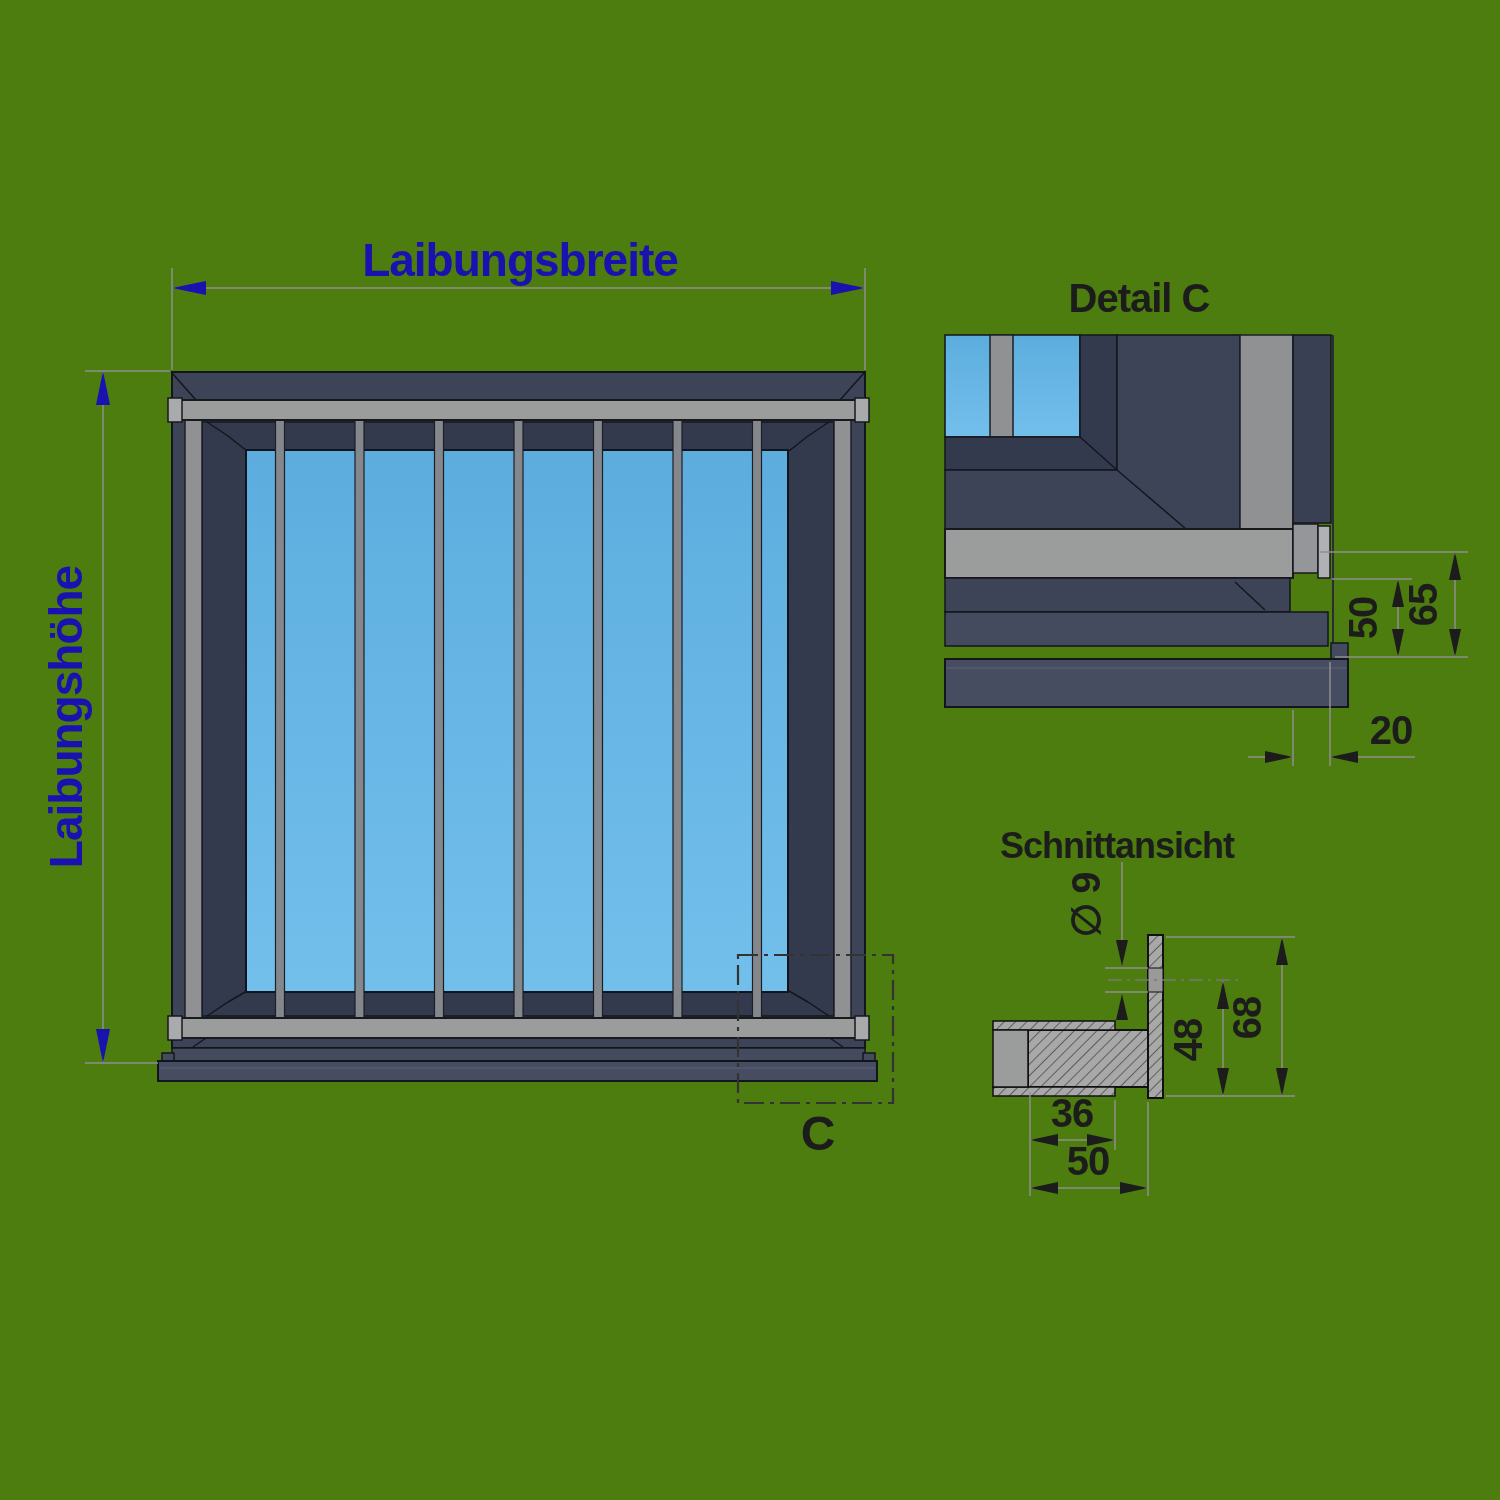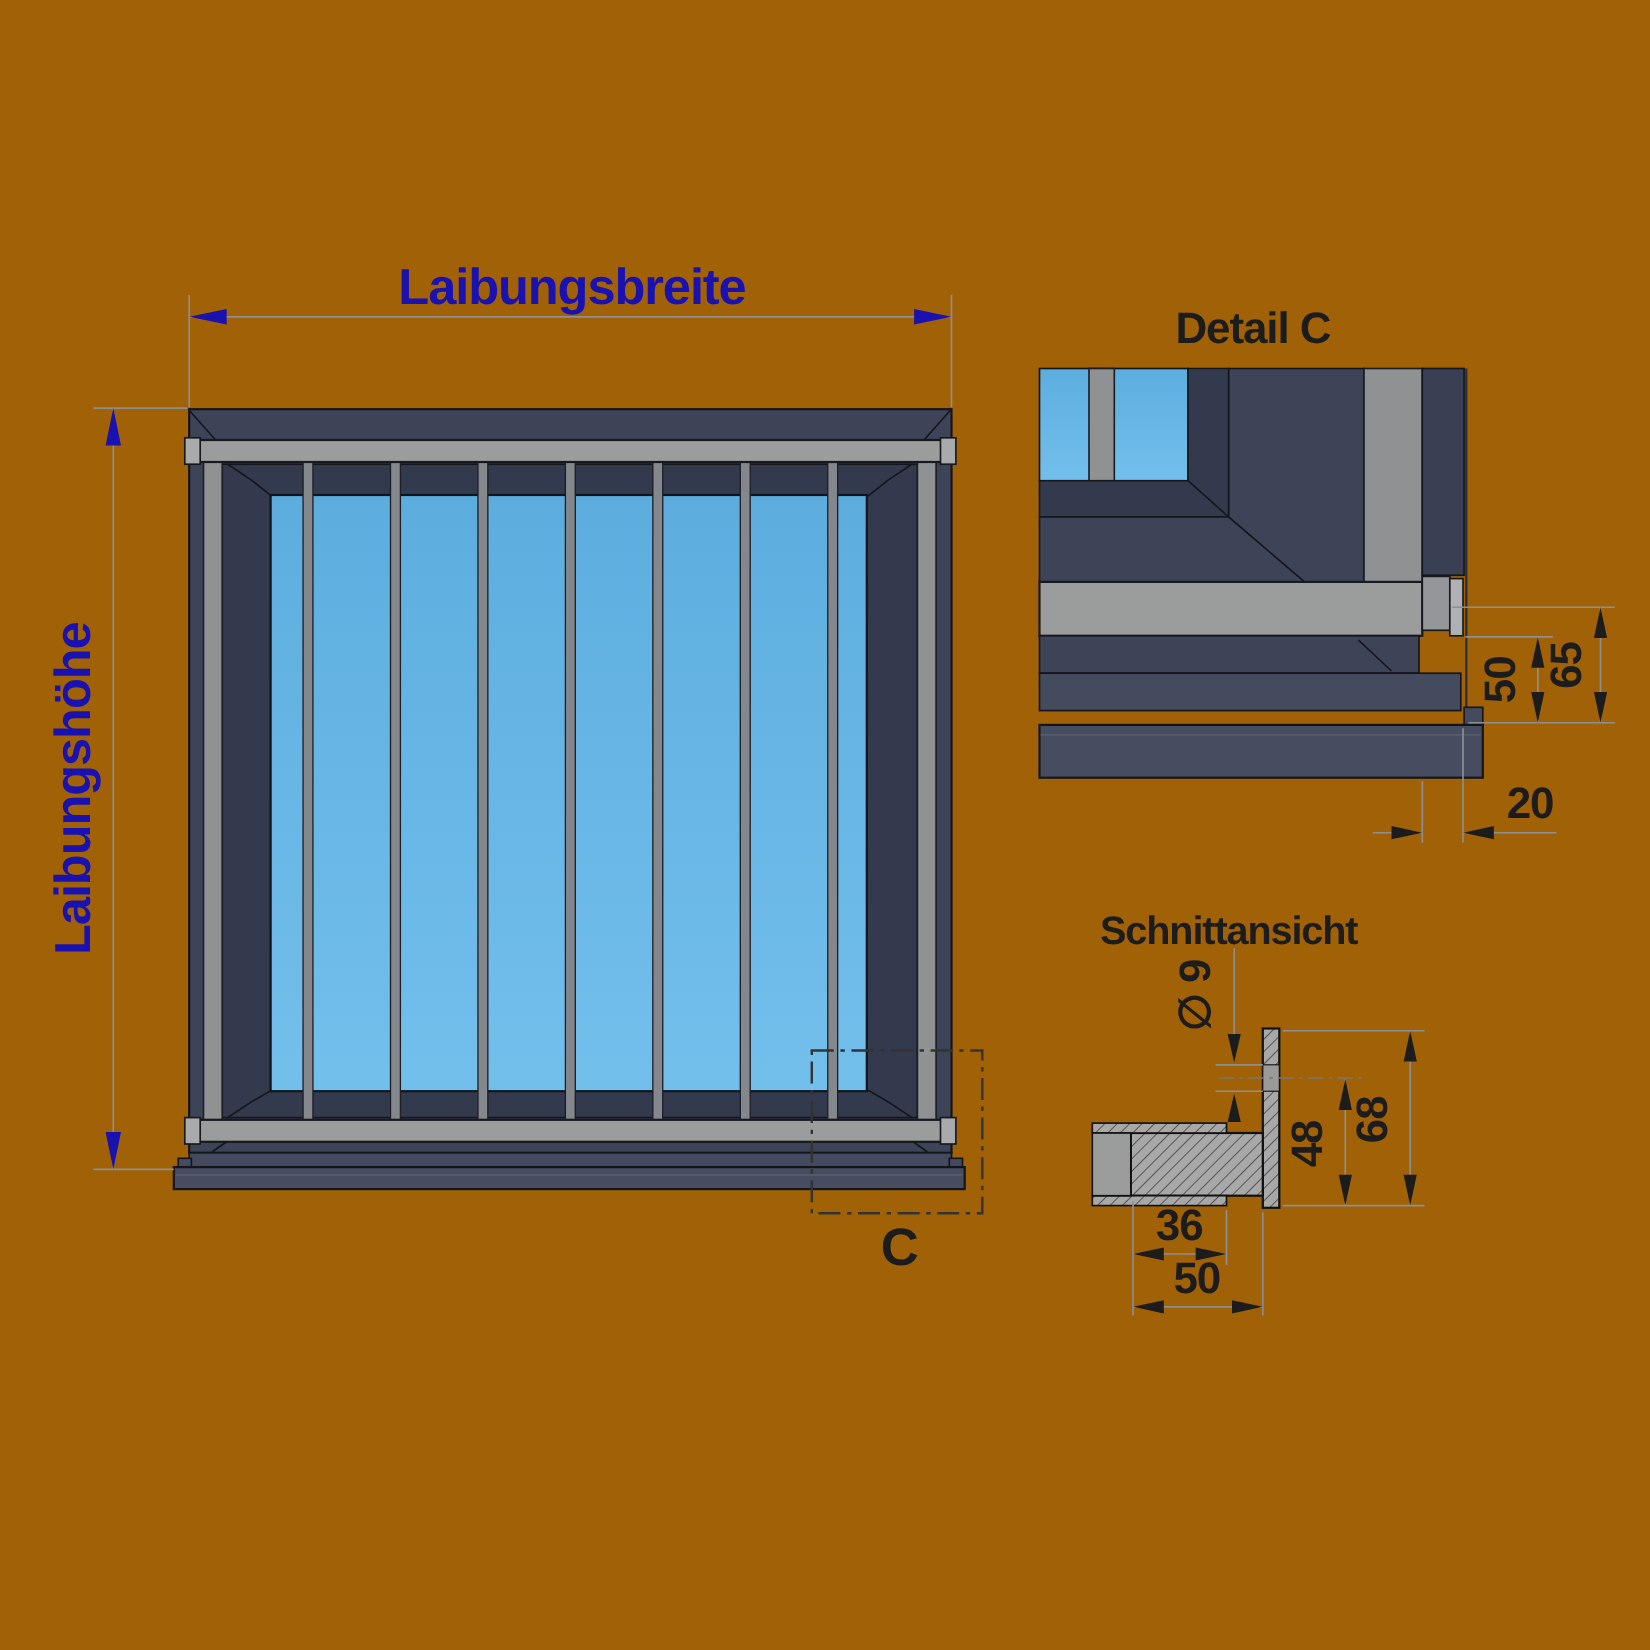--- a/index.html
+++ b/index.html
@@ -1,16 +1,16 @@
 <!DOCTYPE html>
 <html><head>
 <meta charset="utf-8">
 <style>
   html,body{margin:0;padding:0;background:#fff;}
-  .canvas{position:relative;width:1500px;height:1500px;background:#a16207;overflow:hidden;}
+  .canvas{position:relative;width:1500px;height:1500px;background:#4d7c0f;overflow:hidden;}
   svg{position:absolute;left:0;top:0;}
   .lbl{font-family:"Liberation Sans",sans-serif;font-weight:bold;}
   .t-blue{fill:#1911b0;font-size:46px;letter-spacing:-1px;}
   .t-title{fill:#1c1c1c;font-size:38px;letter-spacing:-1px;}
   .t-dim{fill:#1c1c1c;font-size:40px;letter-spacing:-1px;}
   .t-marker{fill:#1c1c1c;font-size:48px;}
   .thin{stroke:#8f8f8f;stroke-width:1.5;fill:none;}
   .edge{stroke:#14161d;stroke-width:1.5;fill:none;}
 </style>
 </head>

